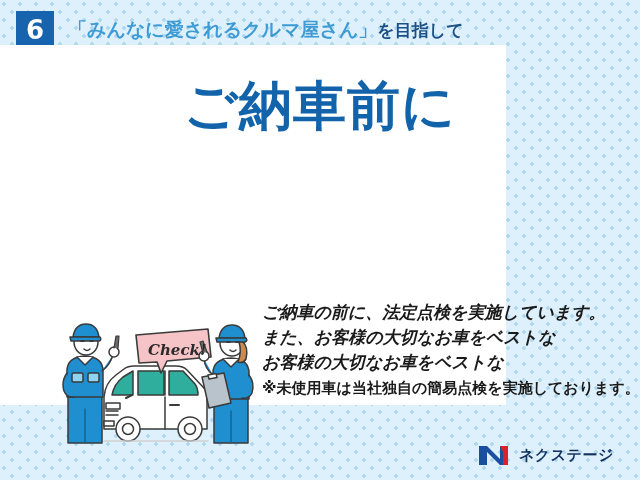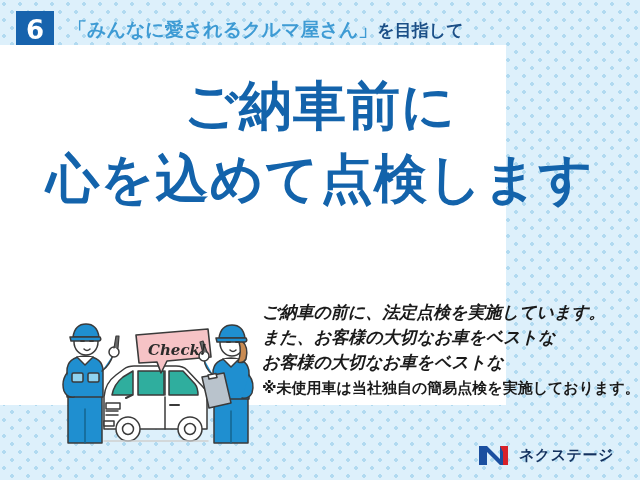--- a/index.html
+++ b/index.html
@@ -151,21 +151,20 @@
     <div id="badge">6</div>
     <div id="header-text">
       <span id="header-quote">「みんなに愛されるクルマ屋さん」</span><span id="header-tail">を目指して</span>
     </div>
   </div>
 
   <div id="card">
 
     <div id="headline">
       <span class="headline-line">ご納車前に</span>
-      <span class="headline-line">心を込めて点検します</span>
     </div>
 
     <div id="illustration">
       <svg viewBox="0 0 196 140" width="196" height="140">
         <g fill="none" stroke="#3a3a3a" stroke-width="1.5" stroke-linecap="round" stroke-linejoin="round">
 
           <g>
 
             <path d="M6 70 L6 132 L40 132 L40 70 Z" fill="#1f8fd0"></path>
             <path d="M23 98 L23 132" stroke="#15648f"></path>

